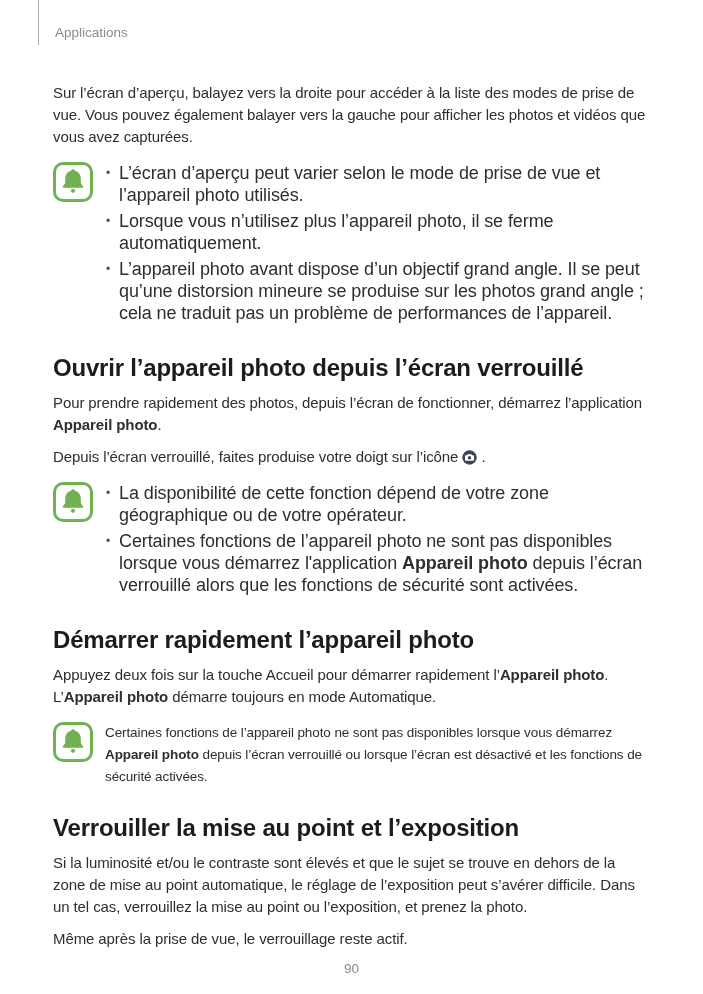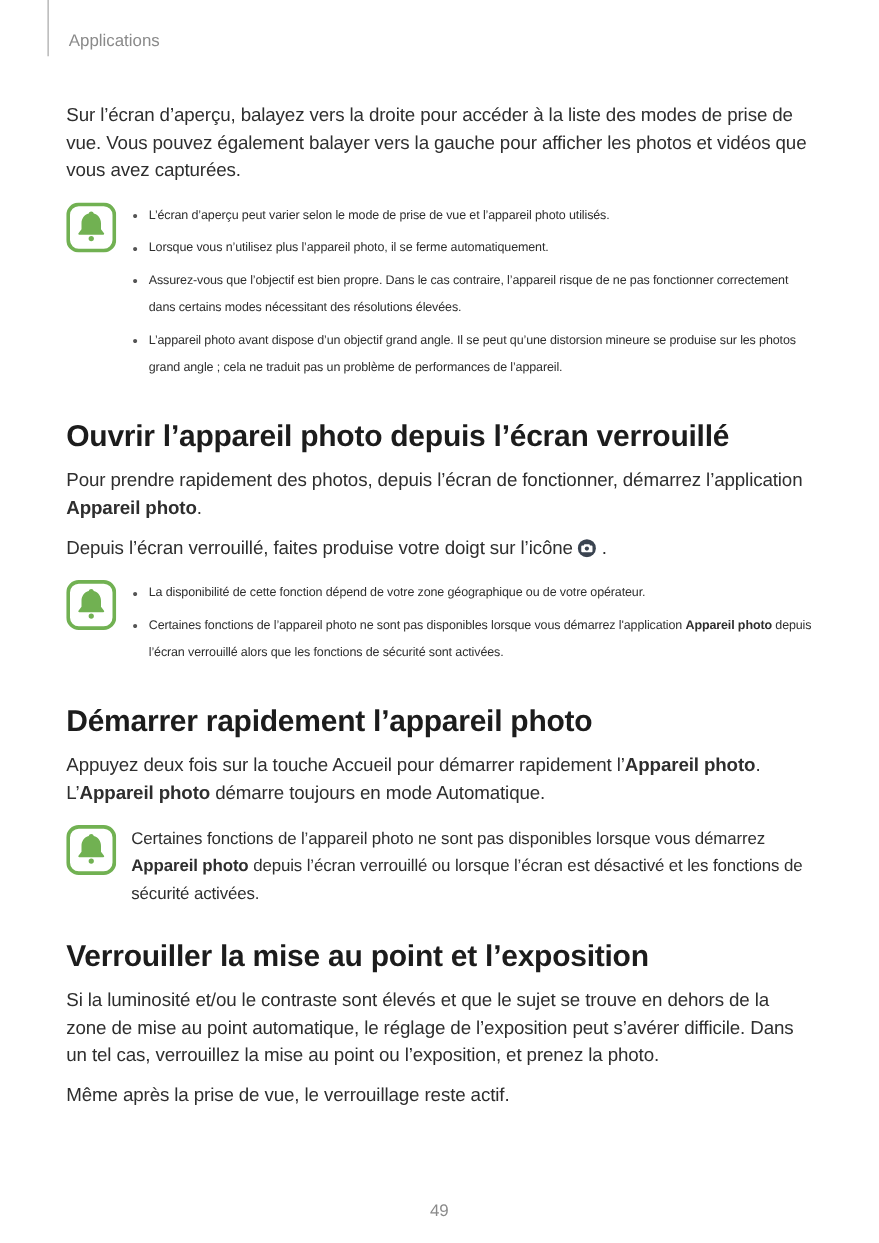--- a/index.html
+++ b/index.html
@@ -62,21 +62,21 @@
   .note-text {
     margin: 0;
     font-size: 13.5px;
     line-height: 22px;
     letter-spacing: -0.1px;
   }
   .note-list { list-style: none; margin: 0; padding: 0; }
   .note-item {
     position: relative;
     padding-left: 14px;
-    font-size: 10px;
+    font-size: 18px;
     line-height: 22px;
     letter-spacing: -0.1px;
     margin-bottom: 4px;
   }
   .note-item::before {
     content: "\2022";
     position: absolute;
     left: 1px; top: 0;
     color: #555555;
     font-size: 12px;
@@ -106,21 +106,20 @@
     <div class="note">
       <span class="note-icon"><svg width="40" height="40" viewBox="0 0 40 40">
             <rect x="1.5" y="1.5" width="37" height="37" rx="8.5" fill="#ffffff" stroke="#71b152" stroke-width="3"></rect>
             <path d="M20 7.2c1 0 1.8.7 2 1.6 3.5.9 5.8 4 5.8 7.9v4.6l2.4 3.2c.4.5 0 1.2-.6 1.2H10.4c-.6 0-1-.7-.6-1.2l2.4-3.2v-4.6c0-3.9 2.3-7 5.8-7.9.2-.9 1-1.6 2-1.6z" fill="#71b152"></path>
             <circle cx="20" cy="28.8" r="2.1" fill="#71b152"></circle>
           </svg></span>
       <div class="note-body">
         <ul class="note-list">
           <li class="note-item"><span>L’écran d’aperçu peut varier selon le mode de prise de vue et l’appareil photo utilisés.</span></li>
           <li class="note-item"><span>Lorsque vous n’utilisez plus l’appareil photo, il se ferme automatiquement.</span></li>
-          <li class="note-item"><span>Assurez-vous que l’objectif est bien propre. Dans le cas contraire, l’appareil risque de ne pas fonctionner correctement dans certains modes nécessitant des résolutions élevées.</span></li>
           <li class="note-item"><span>L’appareil photo avant dispose d’un objectif grand angle. Il se peut qu’une distorsion mineure se produise sur les photos grand angle ; cela ne traduit pas un problème de performances de l’appareil.</span></li>
         </ul>
       </div>
     </div>
 
     <h2 class="section-heading">Ouvrir l’appareil photo depuis l’écran verrouillé</h2>
     <p class="para"><span>Pour prendre rapidement des photos, depuis l’écran de fonctionner, démarrez l’application </span><span class="b">Appareil photo</span><span>.</span></p>
     <p class="para"><span>Depuis l’écran verrouillé, faites produise votre doigt sur l’icône </span>
   <span class="inline-cam"><svg width="15" height="15" viewBox="0 0 15 15">
             <circle cx="7.5" cy="7.5" r="7.2" fill="#3a4350"></circle>
@@ -156,15 +155,15 @@
         <p class="note-text"><span>Certaines fonctions de l’appareil photo ne sont pas disponibles lorsque vous démarrez </span><span class="b">Appareil photo</span><span> depuis l’écran verrouillé ou lorsque l’écran est désactivé et les fonctions de sécurité activées.</span></p>
       </div>
     </div>
 
     <h2 class="section-heading">Verrouiller la mise au point et l’exposition</h2>
     <p class="para"><span>Si la luminosité et/ou le contraste sont élevés et que le sujet se trouve en dehors de la zone de mise au point automatique, le réglage de l’exposition peut s’avérer difficile. Dans un tel cas, verrouillez la mise au point ou l’exposition, et prenez la photo.</span></p>
     <p class="para"><span>Même après la prise de vue, le verrouillage reste actif.</span></p>
 
   </div>
 
-  <div class="footer-page-number">49</div>
+  <div class="footer-page-number">90</div>
 
 </div>
 
 </body></html>

